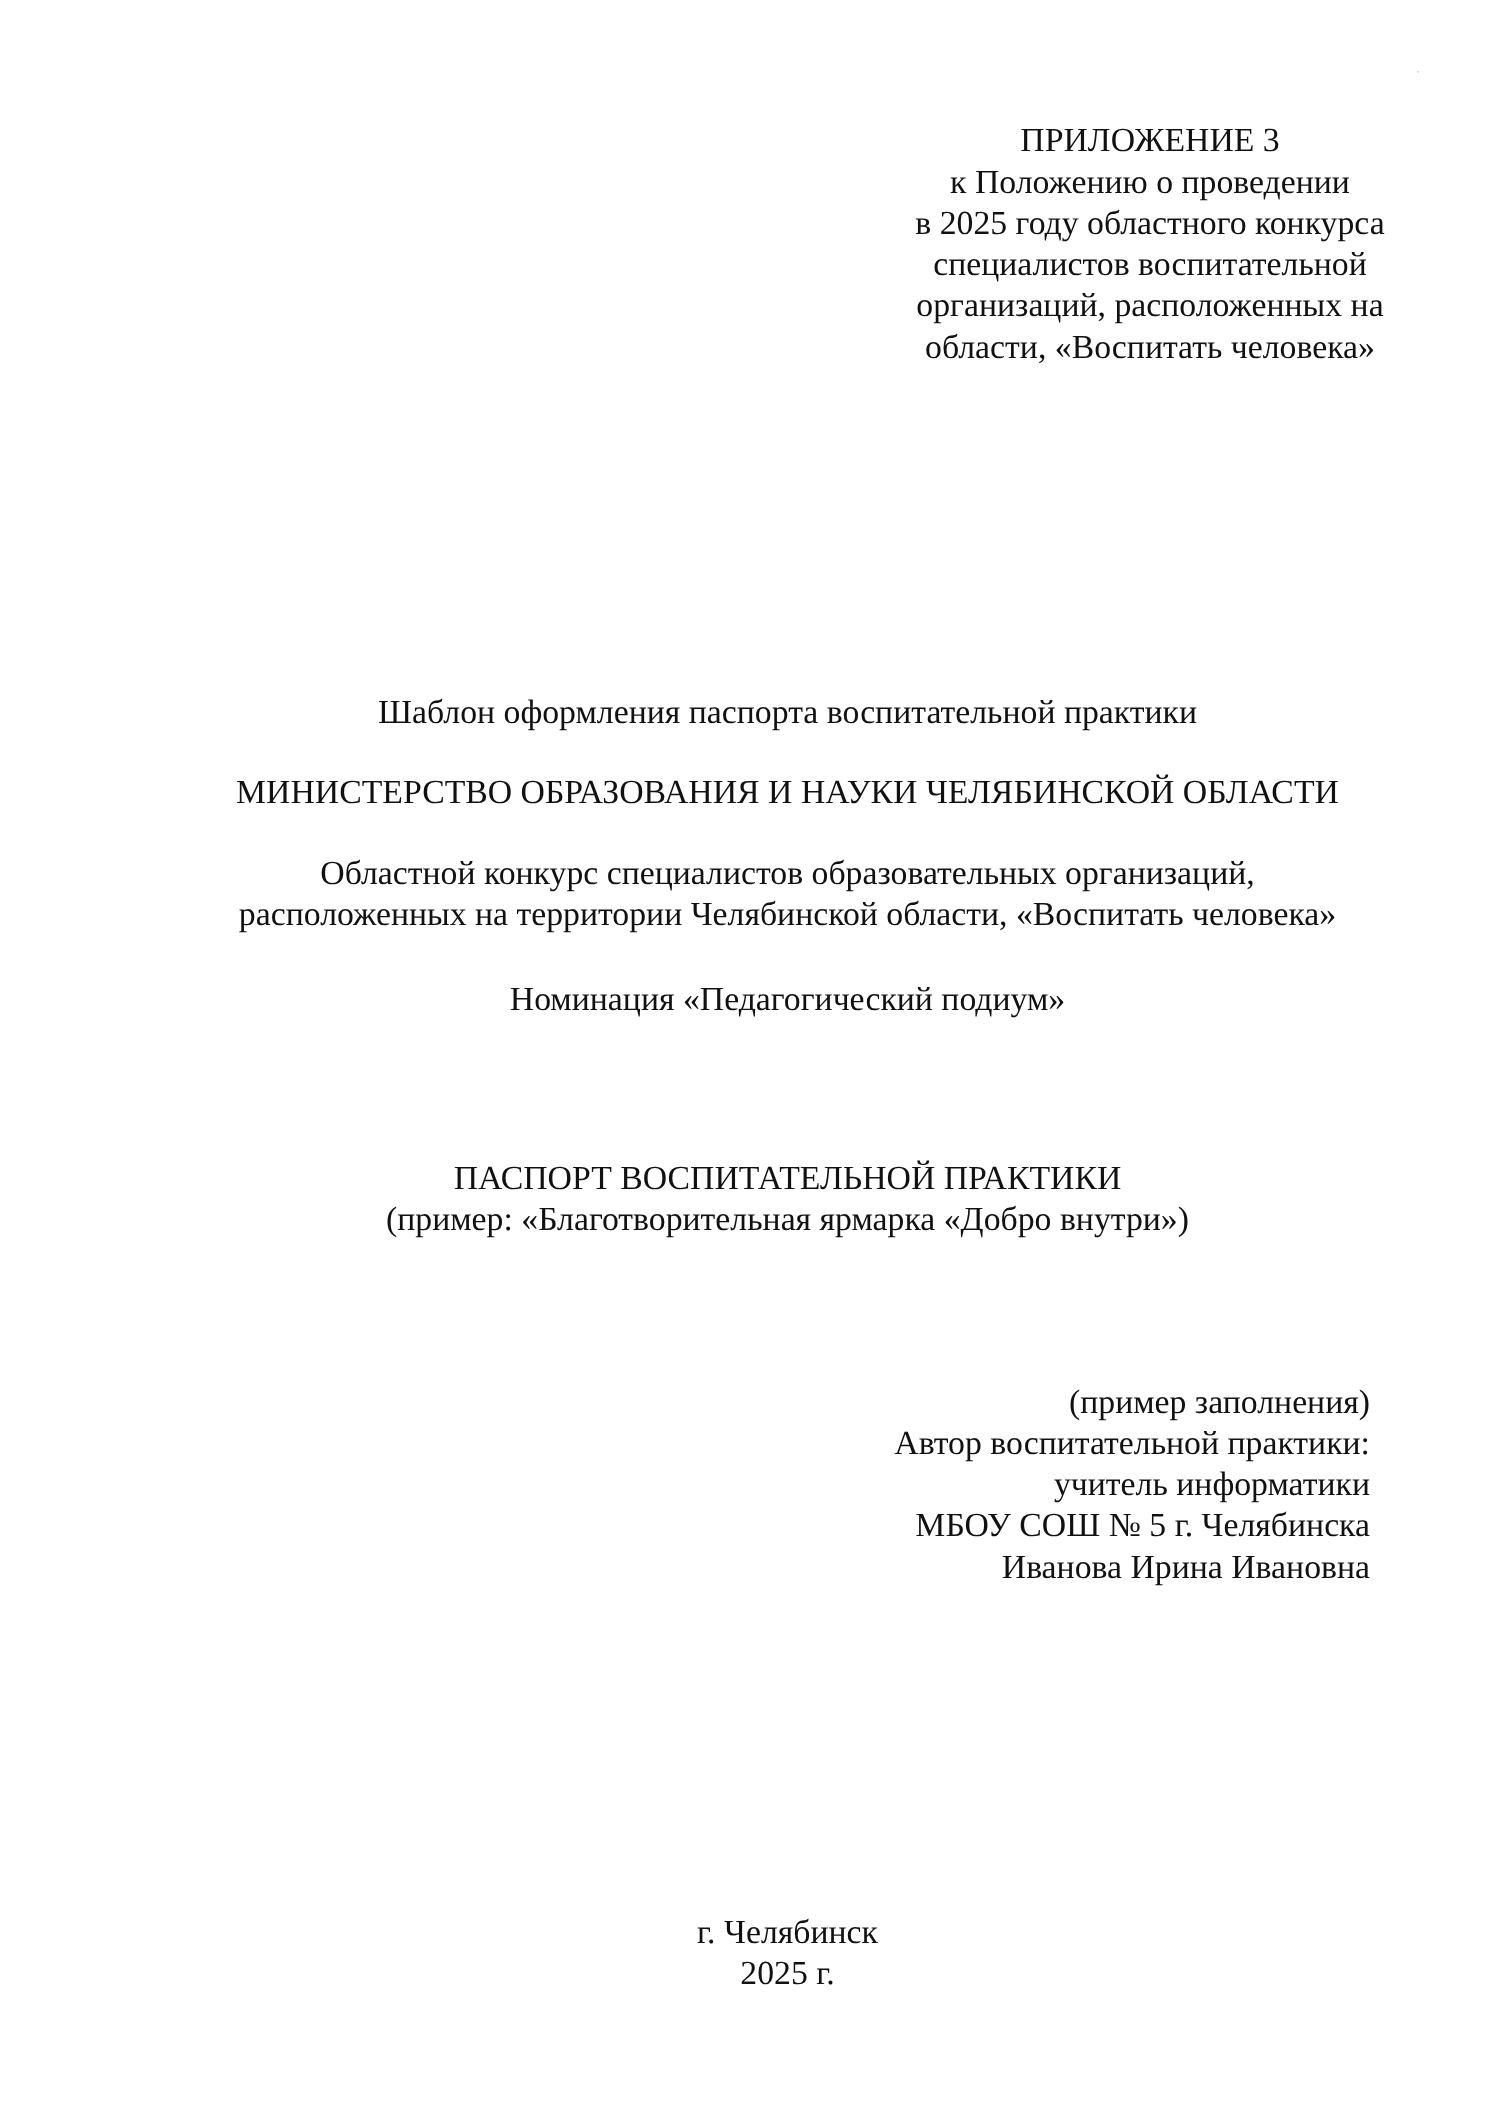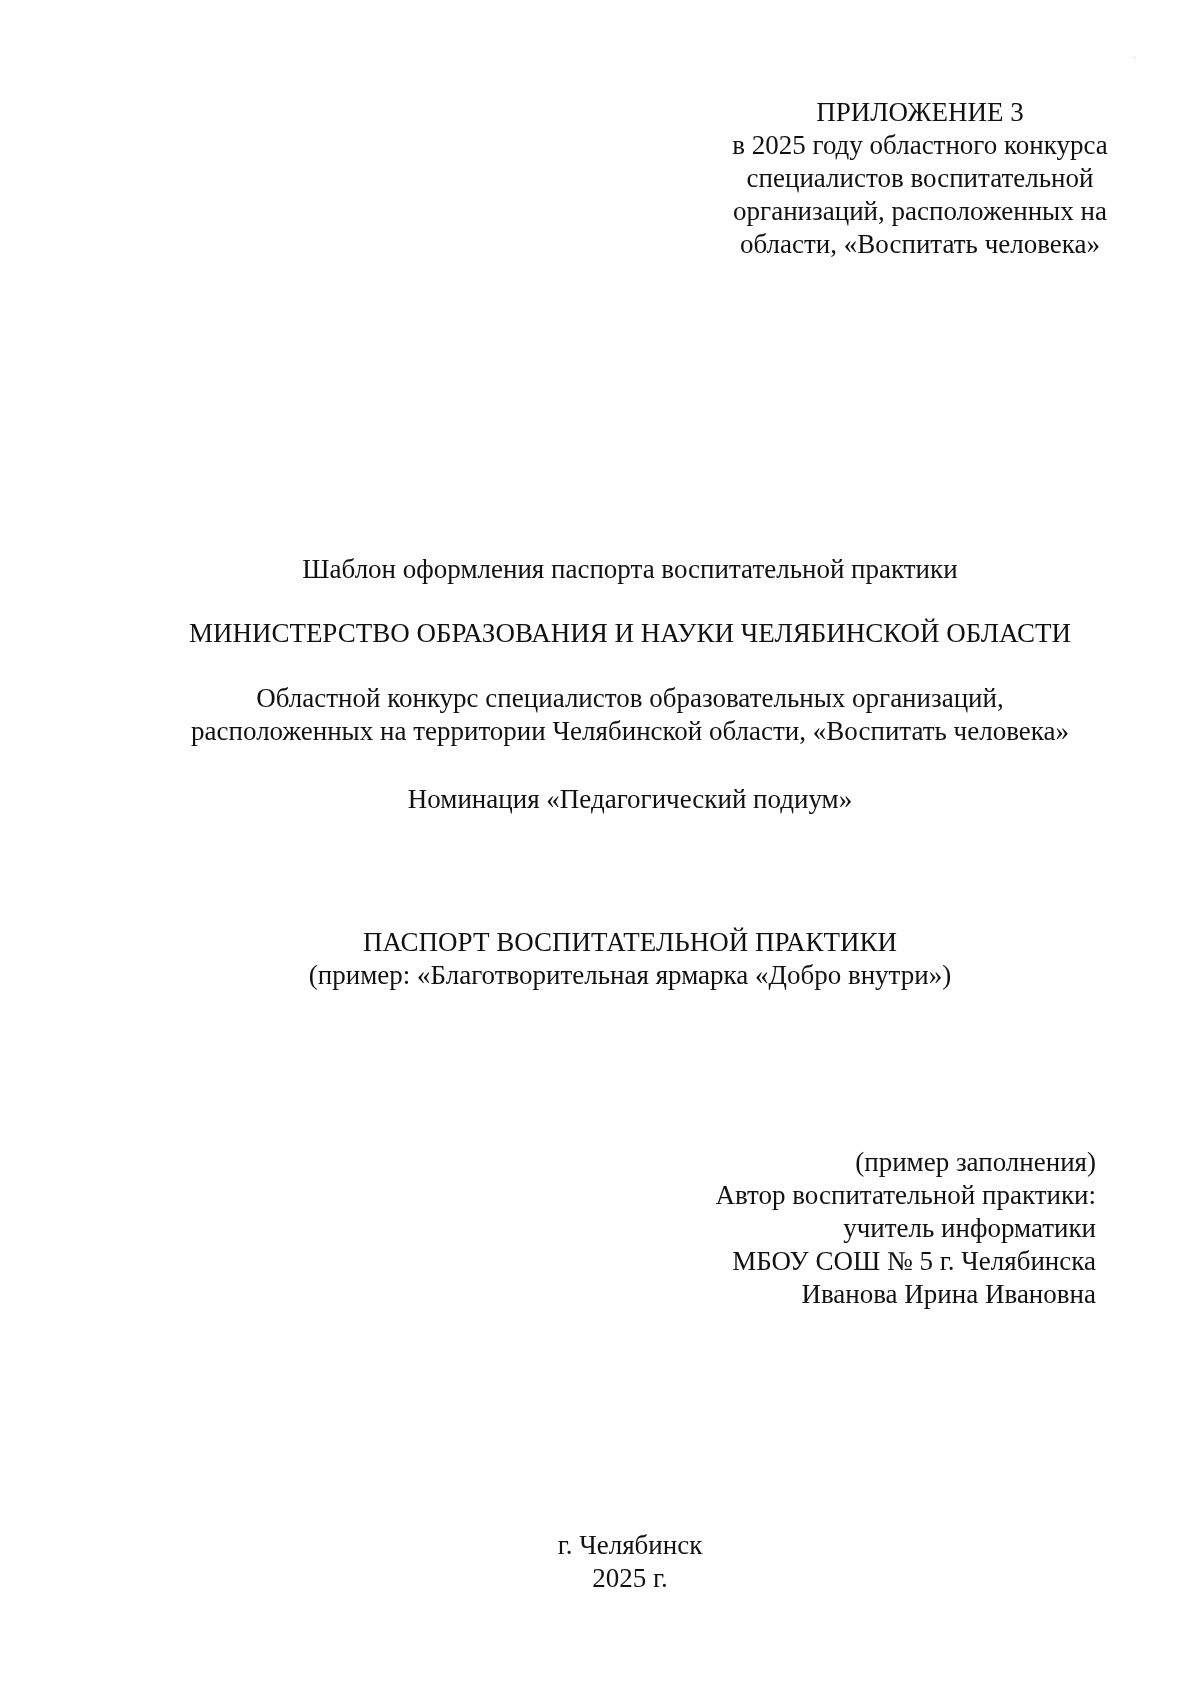--- a/index.html
+++ b/index.html
@@ -48,21 +48,20 @@
     .ministry { top: 617px; width: 1260px; font-size: 27px; }
     .contest { top: 682px; width: 1260px; }
     .nomination { top: 783px; width: 1260px; }
     .passport { top: 926px; width: 1260px; }
 
     
     .author {
       right: 104px;
       top: 1105px;
       text-align: right;
-      margin-top: 41px;
     }
 
     
     .footer {
       top: 1529px;
       left: 0;
       width: 1260px;
       text-align: center;
     }
 
@@ -77,20 +76,21 @@
   </style>
 </head>
 <body>
 
 <div class="page">
 
   <div class="speck"></div>
 
   <div class="block appendix">
     <span class="line title">ПРИЛОЖЕНИЕ 3</span>
+    <span class="line">к Положению о проведении</span>
     <span class="line">в 2025 году областного конкурса</span>
     <span class="line">специалистов воспитательной</span>
     <span class="line">организаций, расположенных на</span>
     <span class="line">области, «Воспитать человека»</span>
   </div>
 
   <div class="block center template-caption">Шаблон оформления паспорта воспитательной практики</div>
 
   <div class="block center ministry">МИНИСТЕРСТВО ОБРАЗОВАНИЯ И НАУКИ ЧЕЛЯБИНСКОЙ ОБЛАСТИ</div>
 

